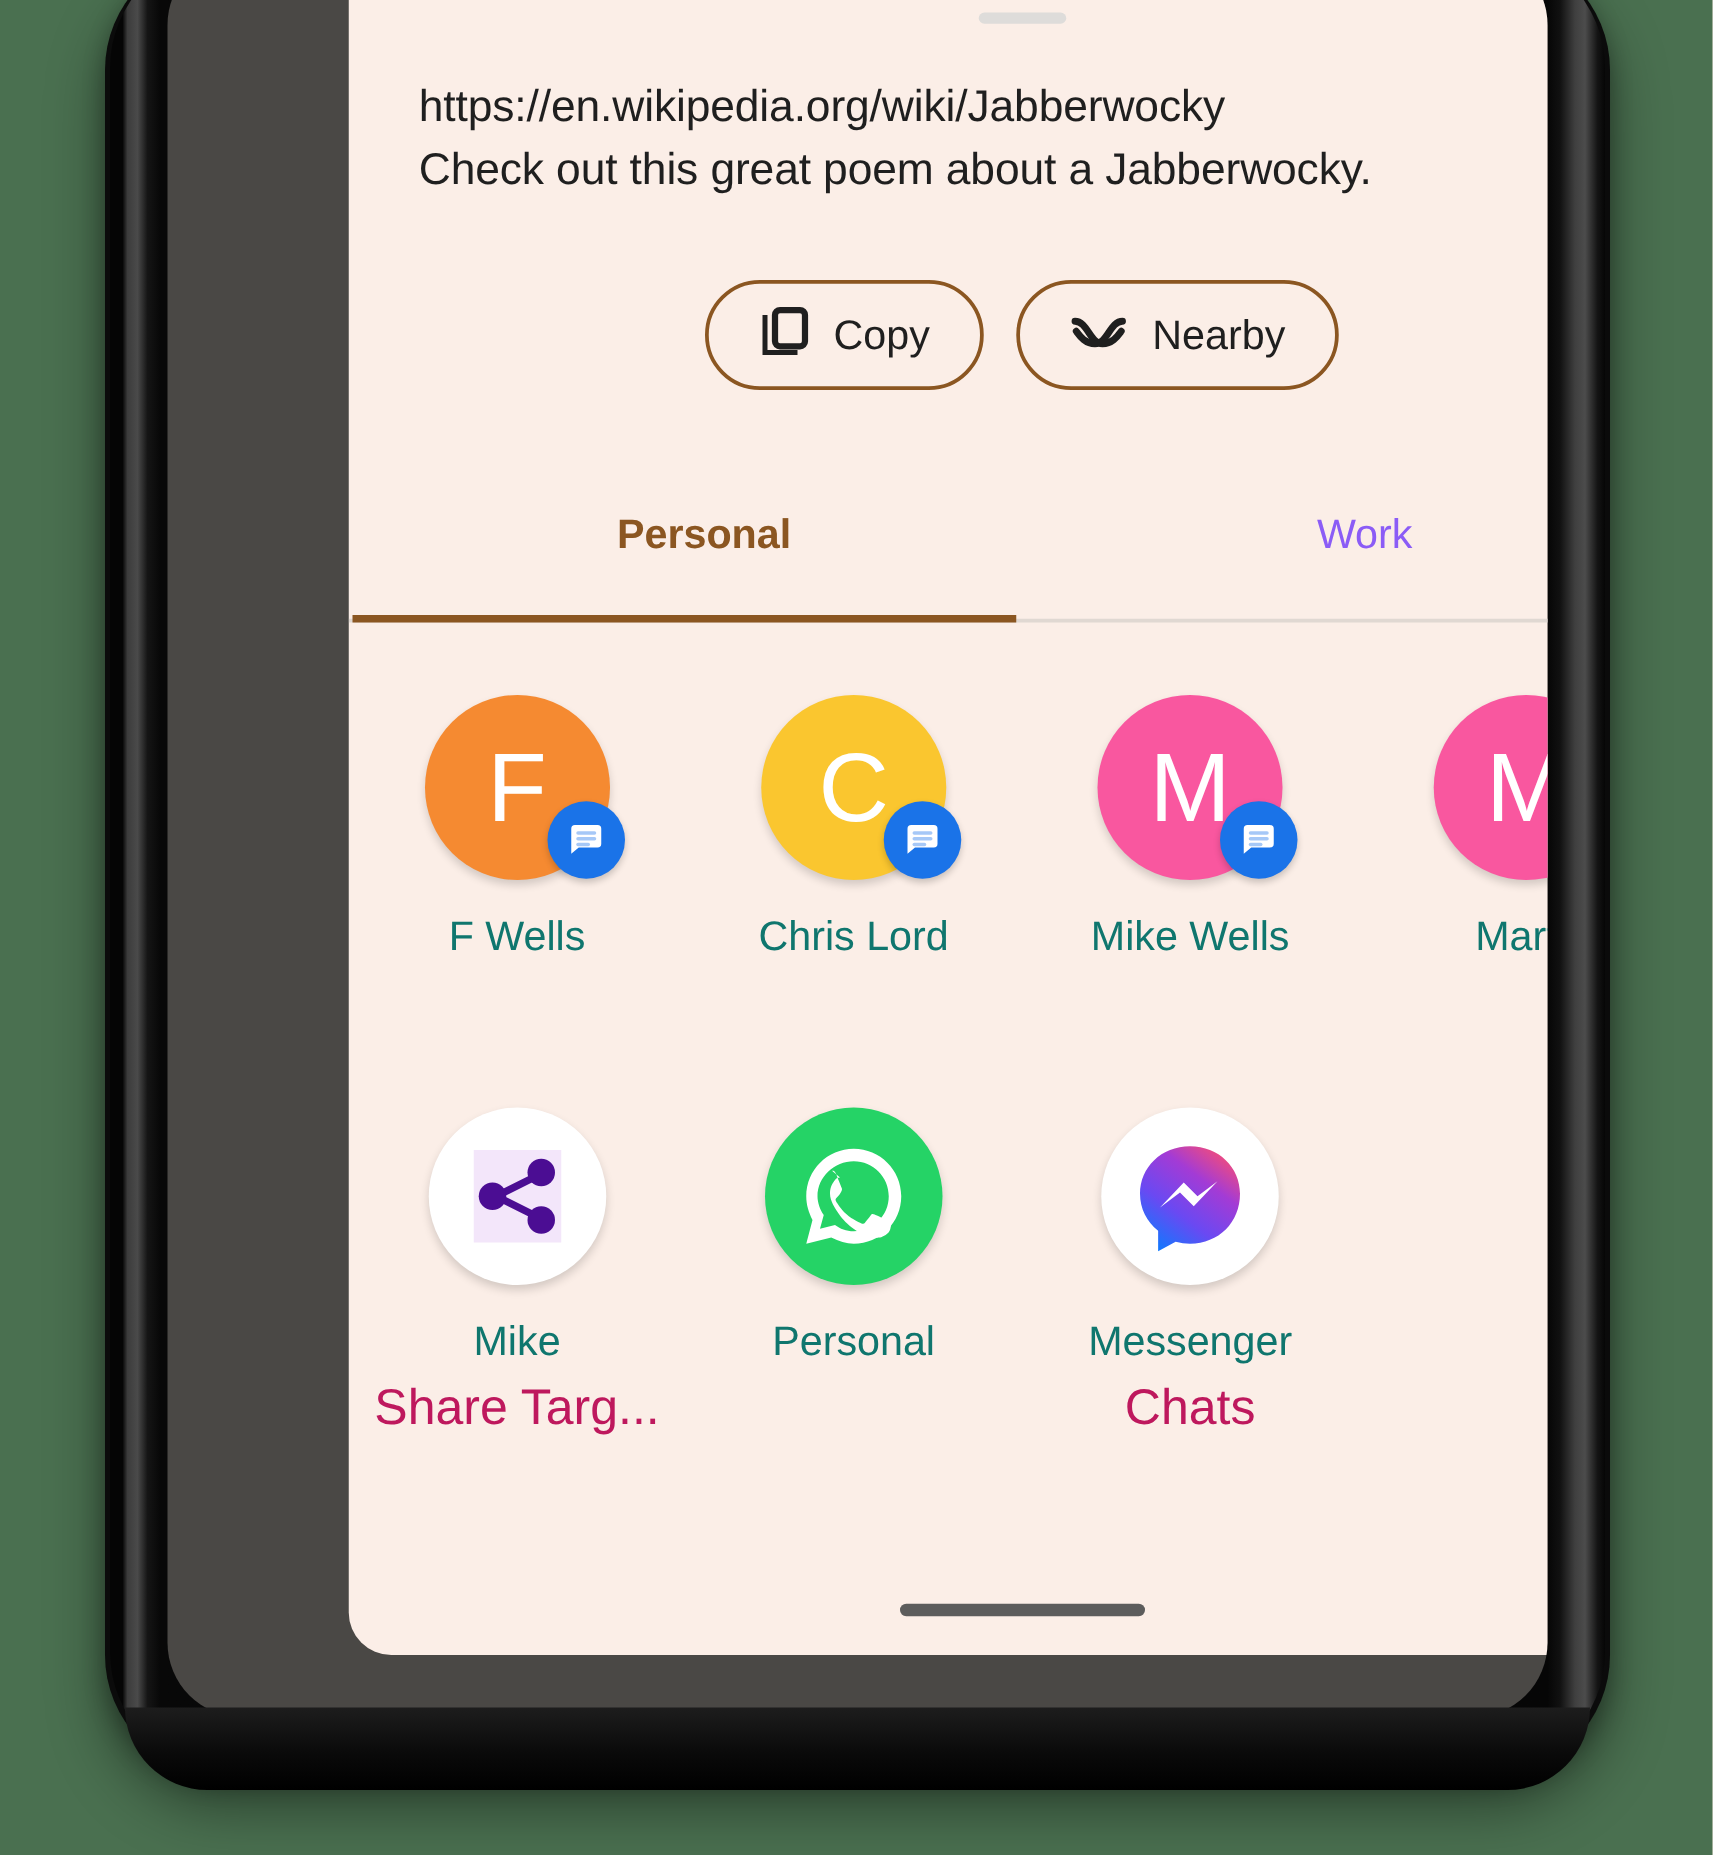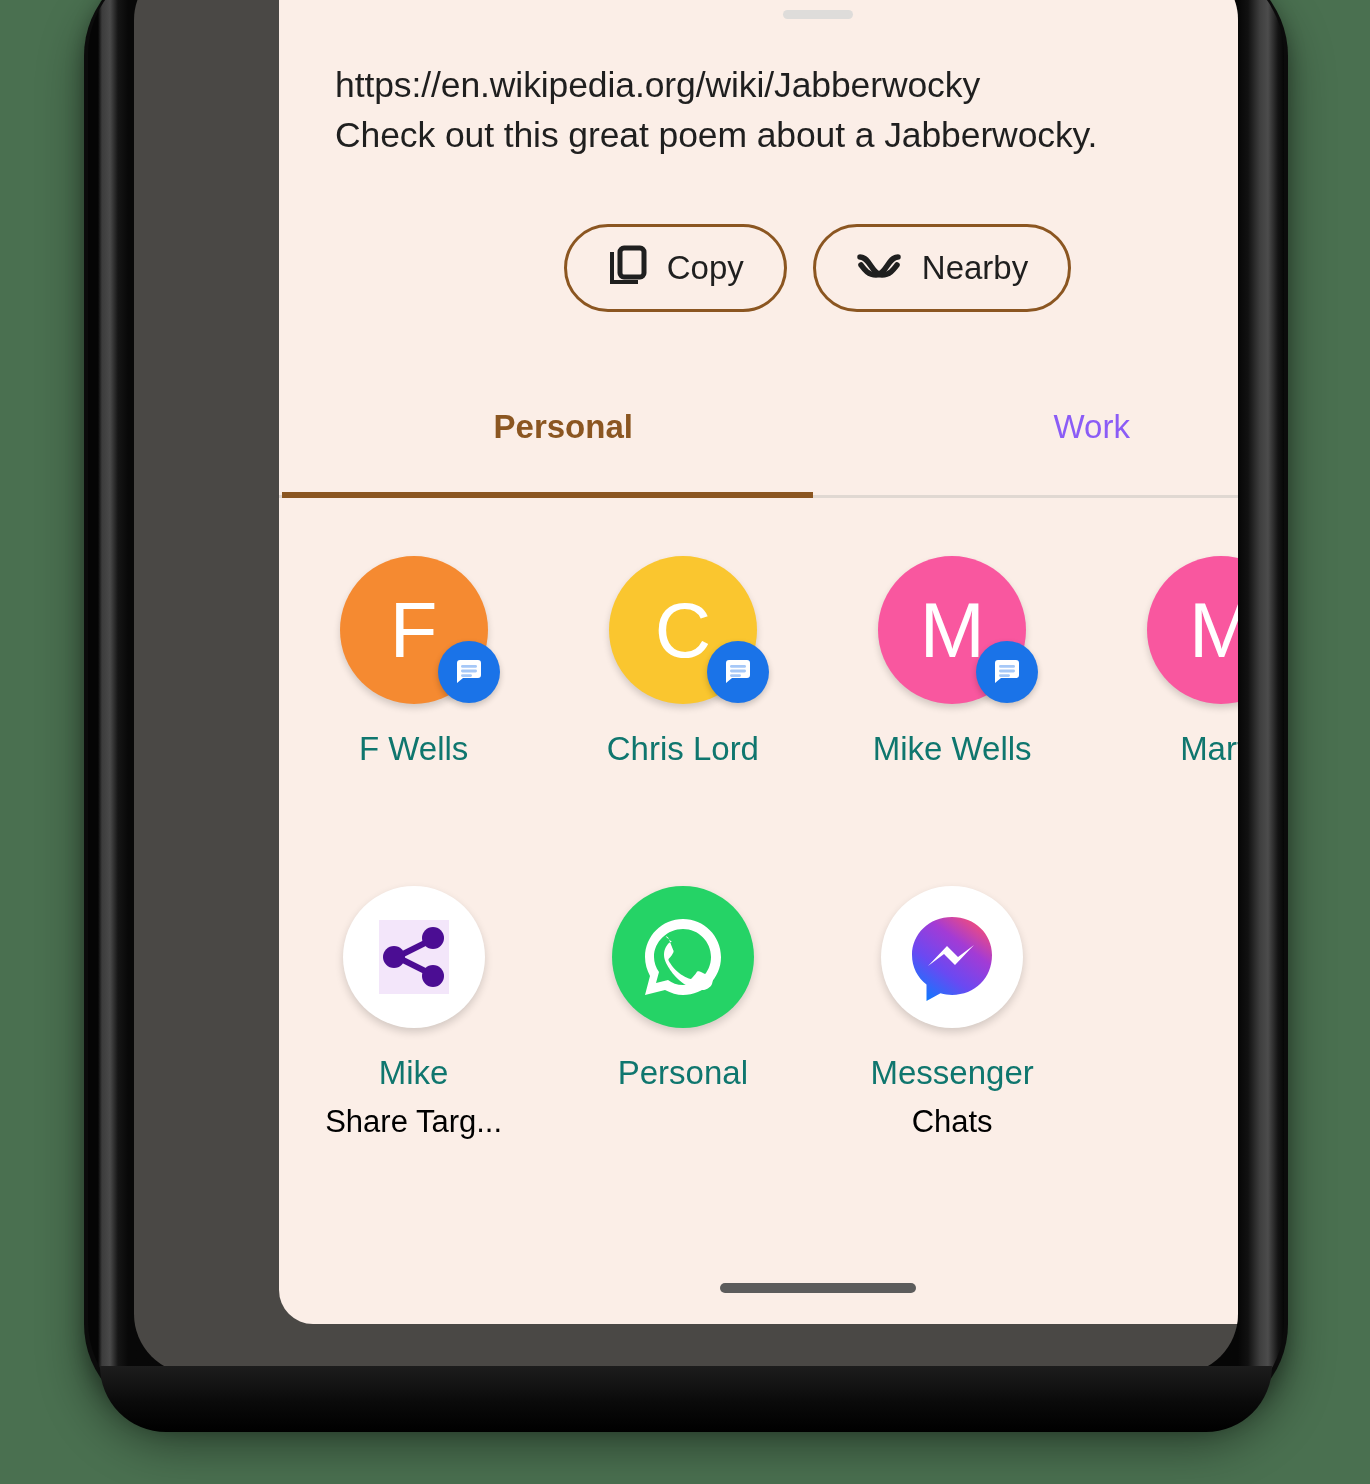--- a/index.html
+++ b/index.html
@@ -214,22 +214,22 @@
     margin-top: 26px;
     font-size: 33px;
     color: #0f766e;
     text-align: center;
     max-width: 250px;
     white-space: nowrap;
     overflow: hidden;
   }
   .target-sublabel {
     margin-top: 12px;
-    font-size: 31px;
-    color: #000000;
+    font-size: 40px;
+    color: #be185d;
     text-align: right;
     white-space: nowrap;
   }
 
   
   #home-indicator {
     position: absolute;
     left: 50%;
     transform: translateX(-50%);
     bottom: 31px;

